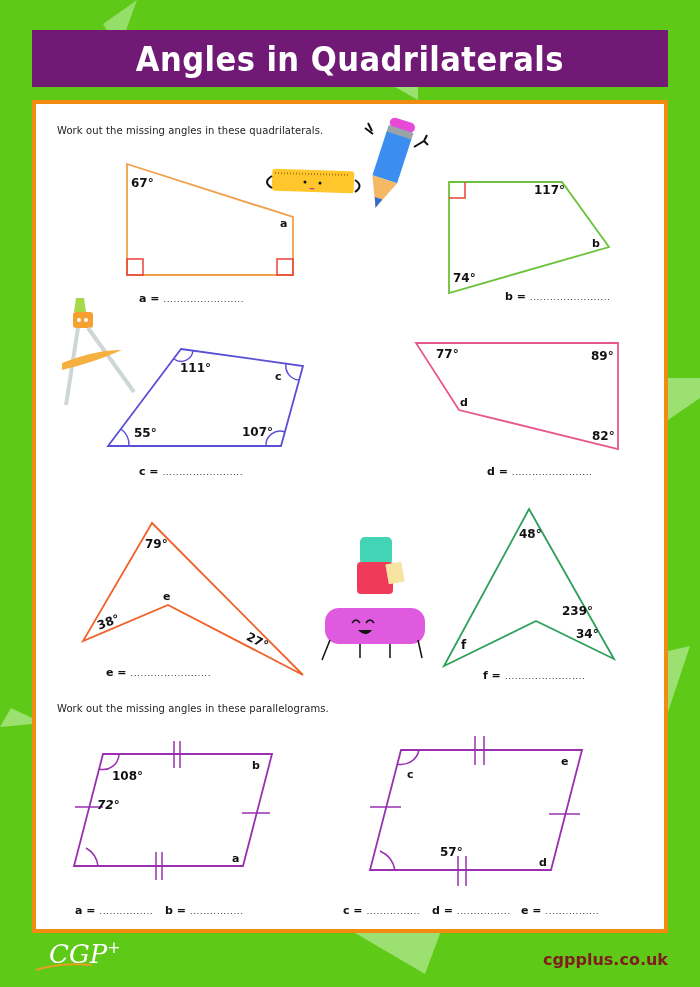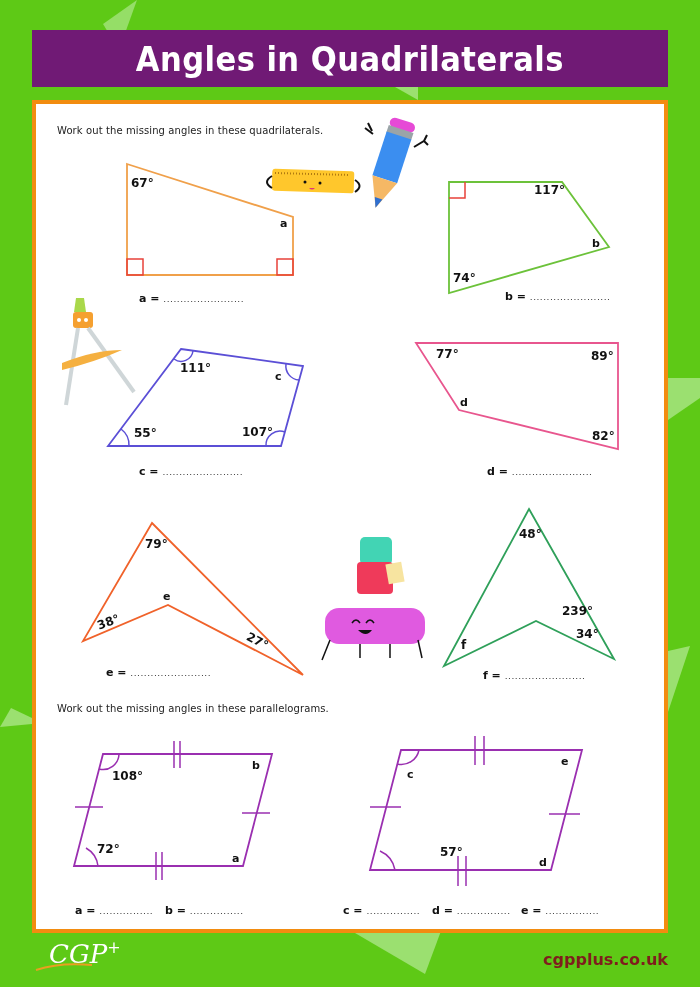--- a/index.html
+++ b/index.html
@@ -221,21 +221,21 @@
 <div class="lbl" style="left:576px; top:627px;">34°</div>
 <div class="ans" style="left:483px; top:669px;">
   <span>f =</span>
   <span class="dots">........................</span>
 </div>
 
 <div class="instr" style="left:57px; top:703px;">Work out the missing angles in these parallelograms.</div>
 
 <div class="lbl" style="left:112px; top:769px;">108°</div>
 <div class="lbl" style="left:252px; top:759px; font-size:11px;">b</div>
-<div class="lbl" style="left:97px; top:842px;">72°</div>
+<div class="lbl" style="left:97px; top:798px;font-style:italic;">72°</div>
 <div class="lbl" style="left:232px; top:852px; font-size:11px;">a</div>
 <div class="ans" style="left:75px; top:904px;">
   <span>a =</span>
   <span class="dots">................</span>
 </div>
 <div class="ans" style="left:165px; top:904px;">
   <span>b =</span>
   <span class="dots">................</span>
 </div>
 

